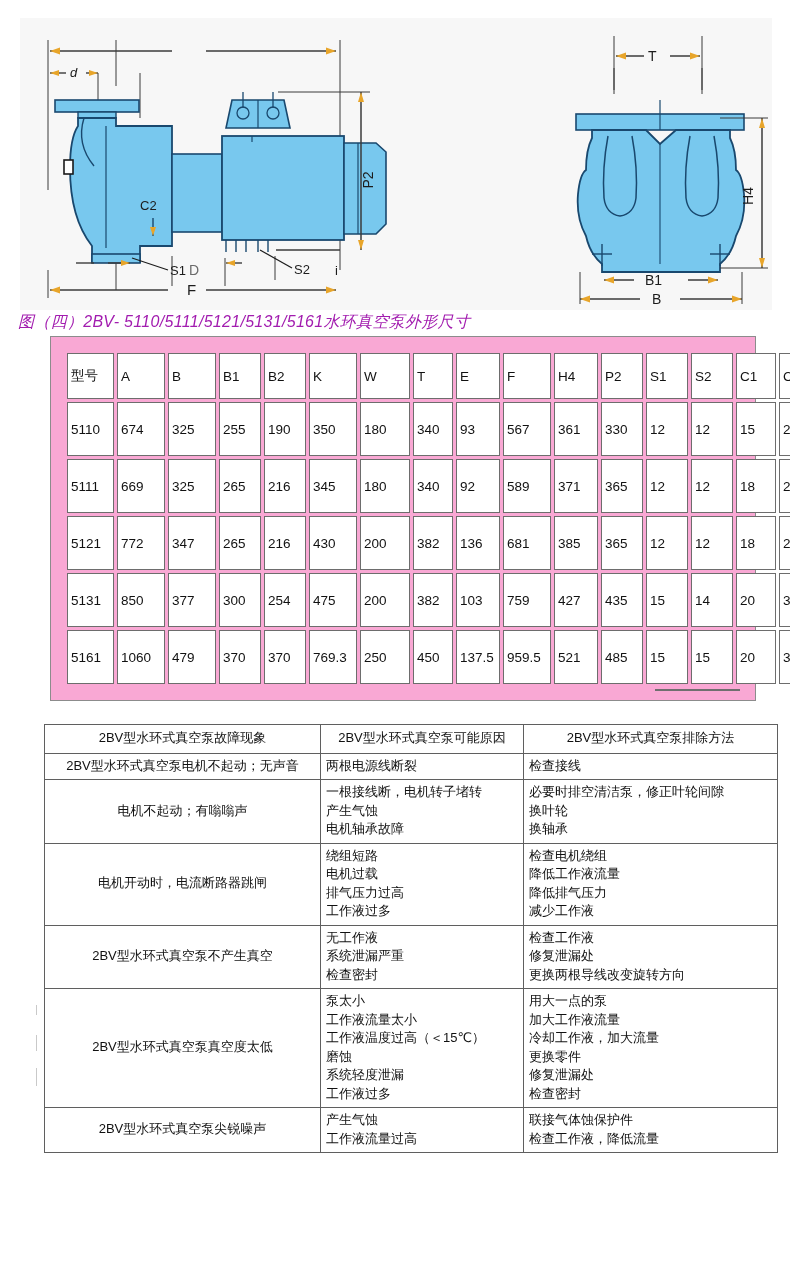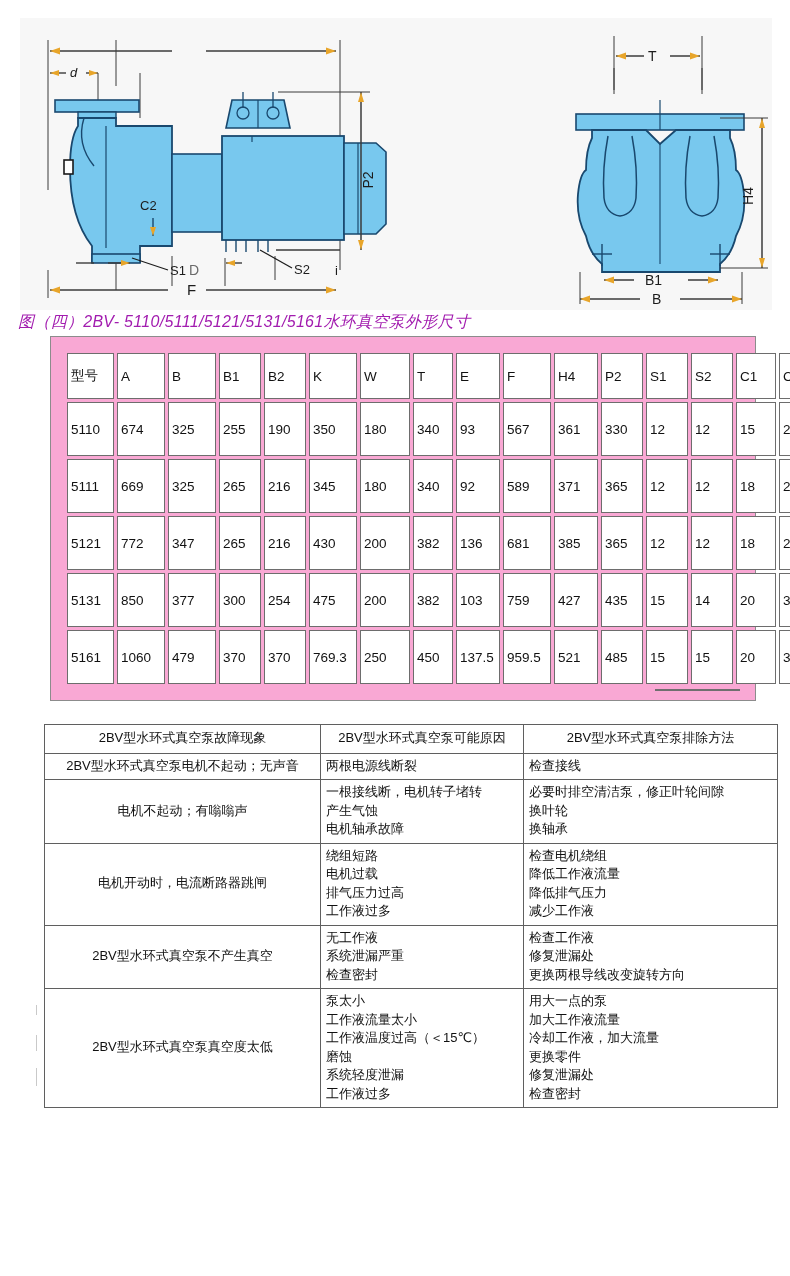--- a/index.html
+++ b/index.html
@@ -461,15 +461,26 @@
           </td>
           <td class="c2">
             <span class="sub">用大一点的泵</span>
             <span class="sub">加大工作液流量</span>
             <span class="sub">冷却工作液，加大流量</span>
             <span class="sub">更换零件</span>
             <span class="sub">修复泄漏处</span>
             <span class="sub">检查密封</span>
           </td>
         </tr>
+        <tr>
+          <td class="c0">2BV型水环式真空泵尖锐噪声</td>
+          <td class="c1">
+            <span class="sub">产生气蚀</span>
+            <span class="sub">工作液流量过高</span>
+          </td>
+          <td class="c2">
+            <span class="sub">联接气体蚀保护件</span>
+            <span class="sub">检查工作液，降低流量</span>
+          </td>
+        </tr>
       </tbody>
   </table>
 </div>
 
 </body></html>

